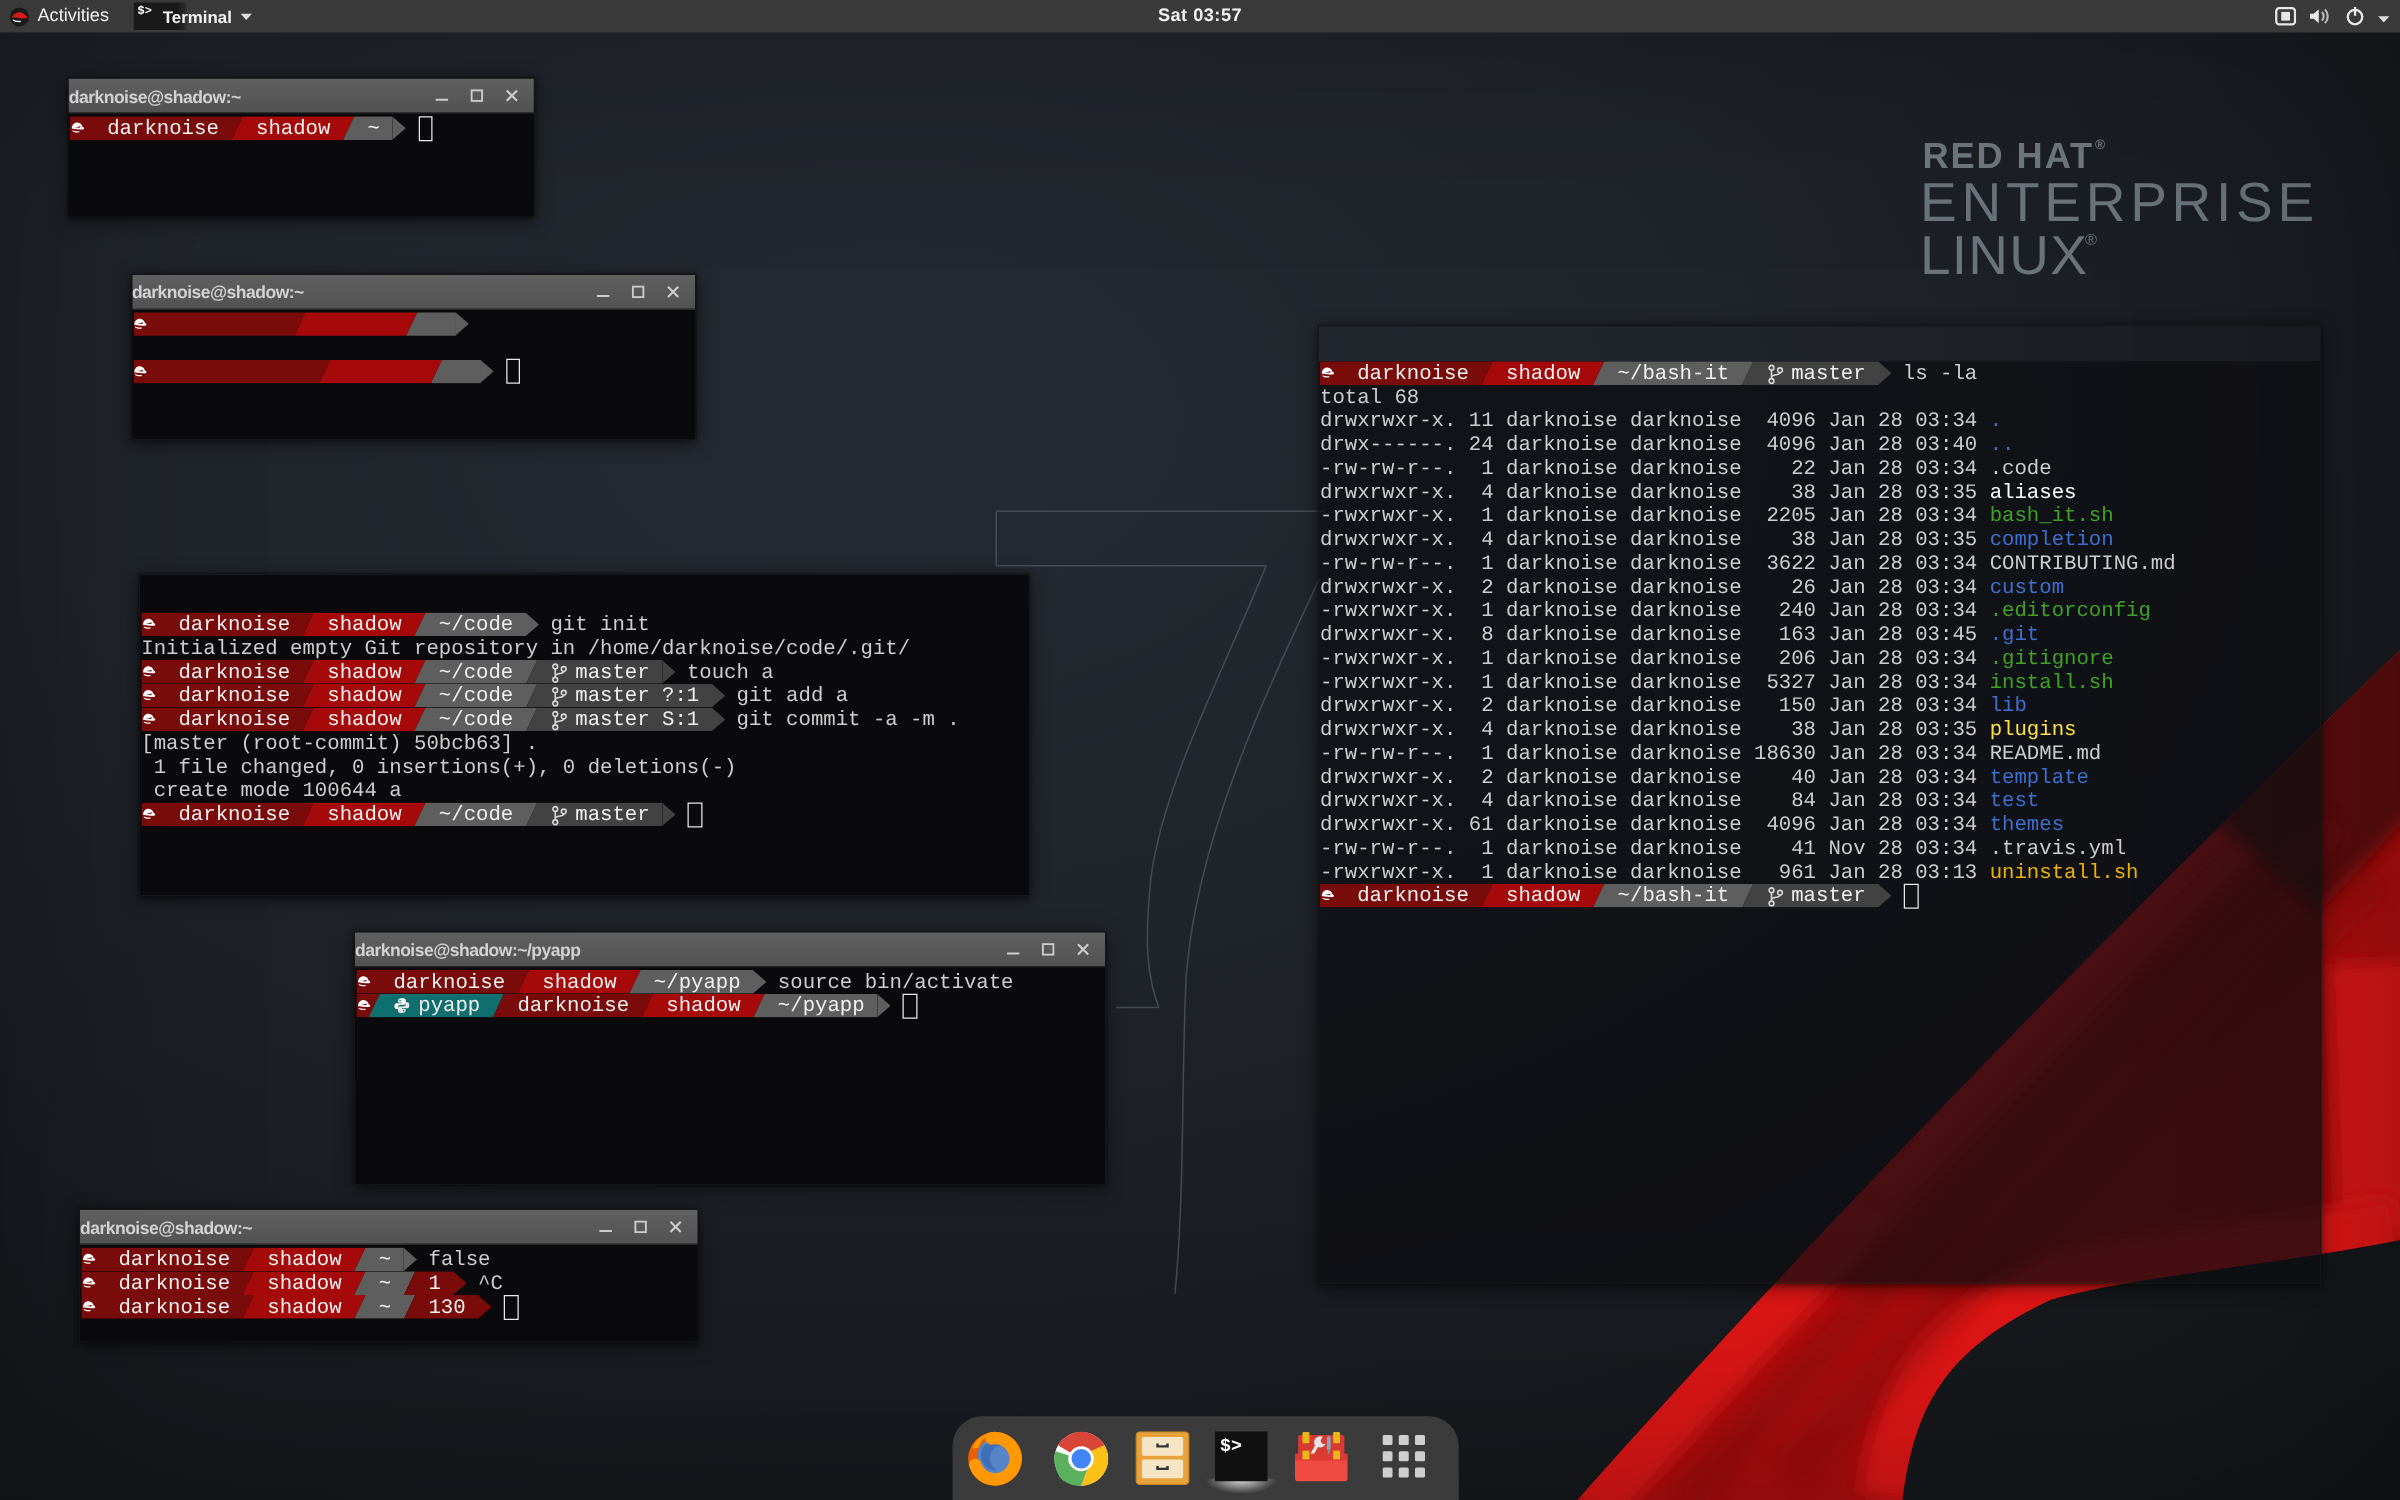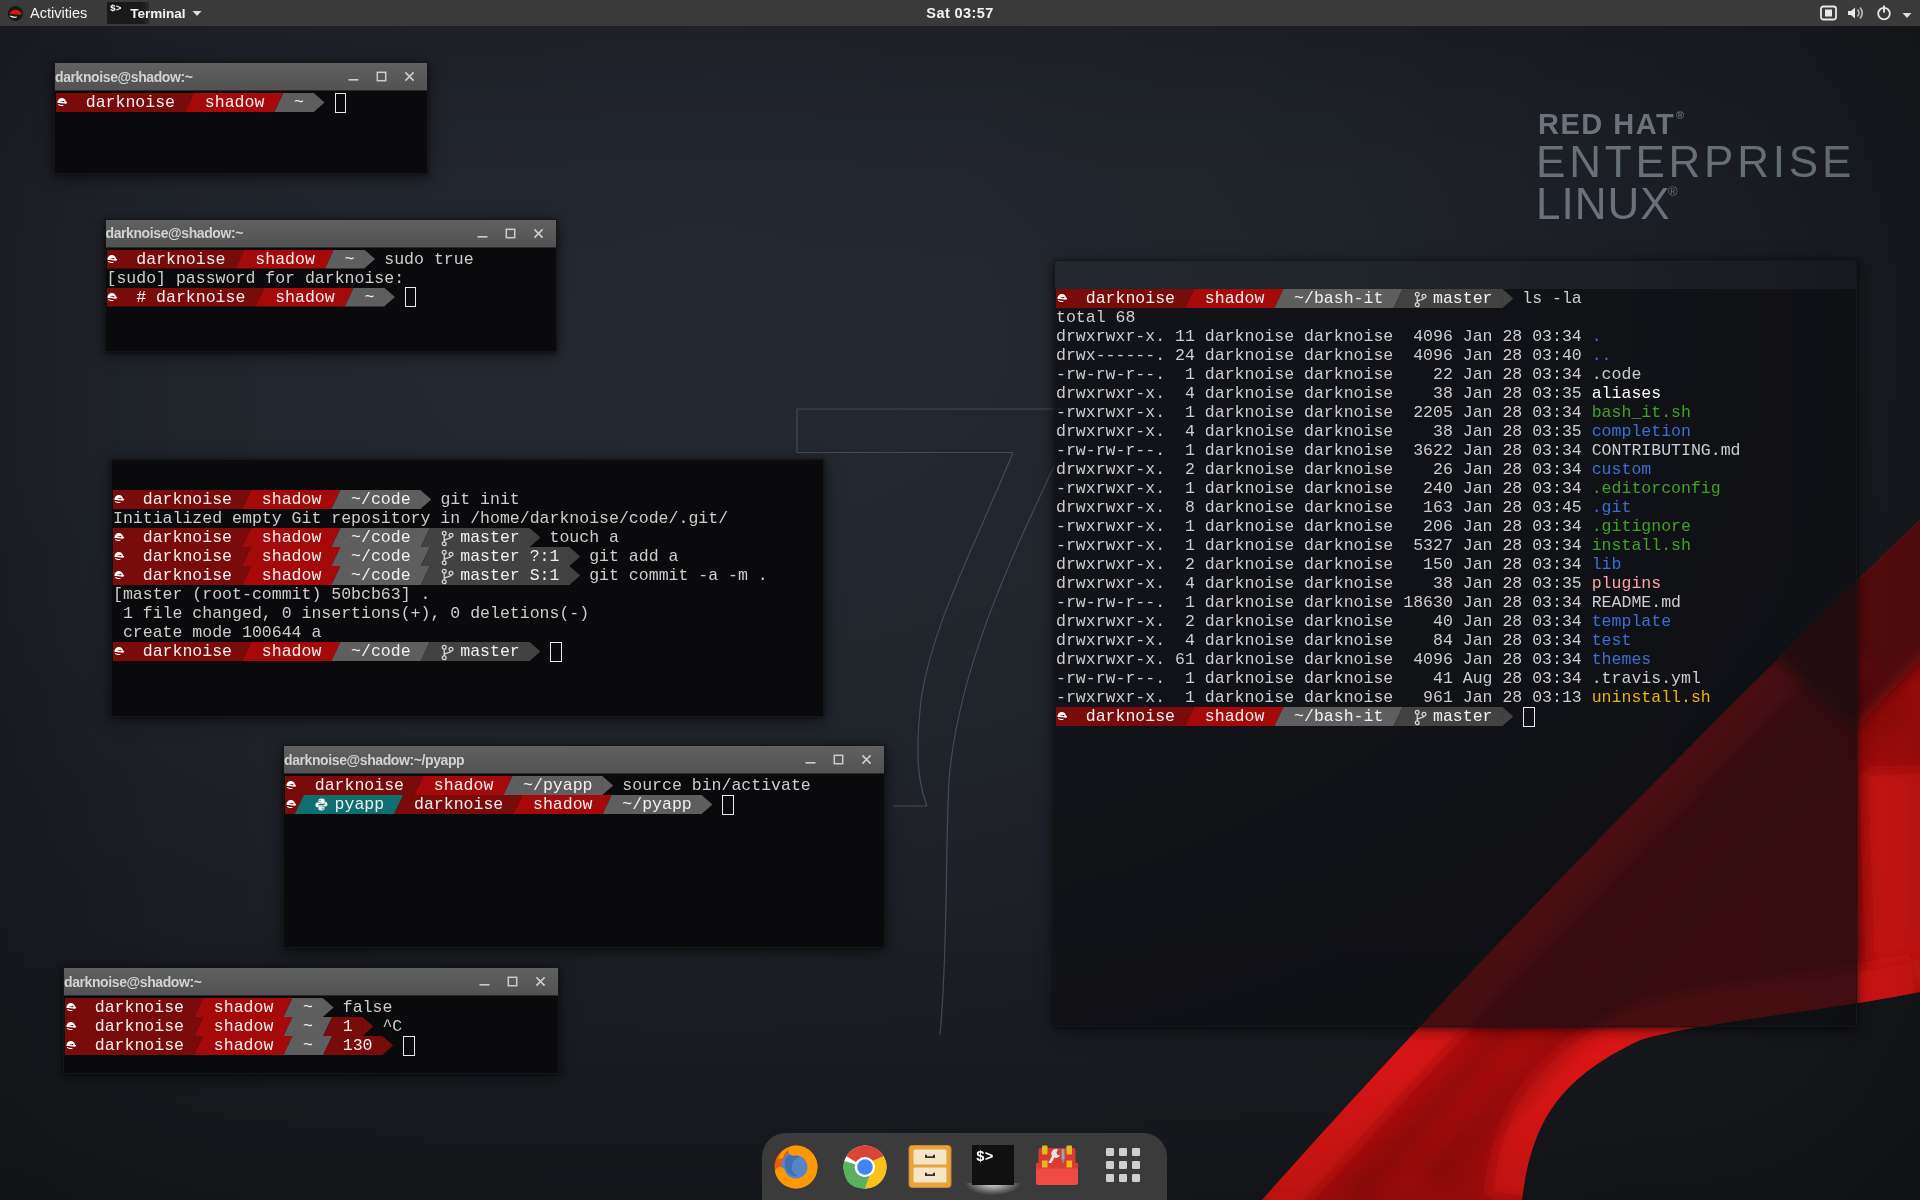--- a/index.html
+++ b/index.html
@@ -169,23 +169,20 @@
       <svg class="ab" style="left:0.5px;top:5.2px" width="12" height="12" viewBox="0 0 12 12">
         <path d="M1.5 6.9 C1.3 4.1 3.4 1.9 5.9 2.0 C8.0 2.1 9.6 3.6 9.9 5.4 C10.7 5.7 11.3 6.2 11.2 6.7 C11.0 7.5 9.4 7.8 7.8 7.6 L3.4 7.1 C2.5 7.0 1.6 7.2 1.5 6.9 Z" fill="#fff"></path>
         <path d="M2.2 8.1 C3.6 8.9 5.8 9.2 7.6 8.9 L7.2 9.9 C5.3 10.2 3.2 9.6 1.9 8.7 Z" fill="#fff"></path>
         <path d="M3.7 5.7 L7.6 6.2 C8.2 6.0 8.6 5.4 8.4 4.8 L6.6 5.3 Z" fill="#790b0b"></path>
       </svg>
       <svg class="ab" style="left:0.5px;top:43.2px" width="12" height="12" viewBox="0 0 12 12">
         <path d="M1.5 6.9 C1.3 4.1 3.4 1.9 5.9 2.0 C8.0 2.1 9.6 3.6 9.9 5.4 C10.7 5.7 11.3 6.2 11.2 6.7 C11.0 7.5 9.4 7.8 7.8 7.6 L3.4 7.1 C2.5 7.0 1.6 7.2 1.5 6.9 Z" fill="#fff"></path>
         <path d="M2.2 8.1 C3.6 8.9 5.8 9.2 7.6 8.9 L7.2 9.9 C5.3 10.2 3.2 9.6 1.9 8.7 Z" fill="#fff"></path>
         <path d="M3.7 5.7 L7.6 6.2 C8.2 6.0 8.6 5.4 8.4 4.8 L6.6 5.3 Z" fill="#790b0b"></path>
       </svg>
-      <pre class="tp" style="top:2px"><span style="color:#f0f0f0">   darknoise   shadow   ~   </span><span style="color:#cdcdcd">sudo true</span><span></span>
-<span style="color:#cdcdcd">[sudo] password for darknoise:</span>
-<span style="color:#f0f0f0">   # darknoise   shadow   ~   </span></pre>
     </div>
   </div>
 <div class="win" style="left:111px;top:459px;width:713px;height:258px">
     <div class="cont" style="background:#0a0a0c">
       <div class="pl" style="top:2px">
         <div class="sg" style="left:1.0px;width:138.09px;background:#790b0b;clip-path:polygon(0px 0,138.09px 0,129.09px 100%,0 100%)"></div>
         <div class="sg" style="left:130.09px;width:98.36999999999998px;background:#a60909;clip-path:polygon(9px 0,98.36999999999998px 0,89.36999999999998px 100%,0 100%)"></div>
         <div class="sg" style="left:219.45999999999998px;width:89.37px;background:#5e5e5e;clip-path:polygon(9px 0,89.37px 0,89.37px 100%,0 100%)"></div>
         <div class="sg" style="left:308.33px;width:10.93px;background:#5e5e5e;clip-path:polygon(0 0,100% 50%,0 100%)"></div>
       </div>
@@ -443,26 +440,26 @@
 <span style="color:#cdcdcd">drwxrwxr-x.  4 darknoise darknoise    38 Jan 28 03:35 </span><span style="color:#ffffff">aliases</span>
 <span style="color:#cdcdcd">-rwxrwxr-x.  1 darknoise darknoise  2205 Jan 28 03:34 </span><span style="color:#3fa226">bash_it.sh</span>
 <span style="color:#cdcdcd">drwxrwxr-x.  4 darknoise darknoise    38 Jan 28 03:35 </span><span style="color:#3d6fd0">completion</span>
 <span style="color:#cdcdcd">-rw-rw-r--.  1 darknoise darknoise  3622 Jan 28 03:34 </span><span style="color:#cdcdcd">CONTRIBUTING.md</span>
 <span style="color:#cdcdcd">drwxrwxr-x.  2 darknoise darknoise    26 Jan 28 03:34 </span><span style="color:#3d6fd0">custom</span>
 <span style="color:#cdcdcd">-rwxrwxr-x.  1 darknoise darknoise   240 Jan 28 03:34 </span><span style="color:#3fa226">.editorconfig</span>
 <span style="color:#cdcdcd">drwxrwxr-x.  8 darknoise darknoise   163 Jan 28 03:45 </span><span style="color:#3d6fd0">.git</span>
 <span style="color:#cdcdcd">-rwxrwxr-x.  1 darknoise darknoise   206 Jan 28 03:34 </span><span style="color:#3fa226">.gitignore</span>
 <span style="color:#cdcdcd">-rwxrwxr-x.  1 darknoise darknoise  5327 Jan 28 03:34 </span><span style="color:#3fa226">install.sh</span>
 <span style="color:#cdcdcd">drwxrwxr-x.  2 darknoise darknoise   150 Jan 28 03:34 </span><span style="color:#3d6fd0">lib</span>
-<span style="color:#cdcdcd">drwxrwxr-x.  4 darknoise darknoise    38 Jan 28 03:35 </span><span style="color:#fca5a5">plugins</span>
+<span style="color:#cdcdcd">drwxrwxr-x.  4 darknoise darknoise    38 Jan 28 03:35 </span><span style="color:#fde047">plugins</span>
 <span style="color:#cdcdcd">-rw-rw-r--.  1 darknoise darknoise 18630 Jan 28 03:34 </span><span style="color:#cdcdcd">README.md</span>
 <span style="color:#cdcdcd">drwxrwxr-x.  2 darknoise darknoise    40 Jan 28 03:34 </span><span style="color:#3d6fd0">template</span>
 <span style="color:#cdcdcd">drwxrwxr-x.  4 darknoise darknoise    84 Jan 28 03:34 </span><span style="color:#3d6fd0">test</span>
 <span style="color:#cdcdcd">drwxrwxr-x. 61 darknoise darknoise  4096 Jan 28 03:34 </span><span style="color:#3d6fd0">themes</span>
-<span style="color:#cdcdcd">-rw-rw-r--.  1 darknoise darknoise    41 Aug 28 03:34 </span><span style="color:#cdcdcd">.travis.yml</span>
+<span style="color:#cdcdcd">-rw-rw-r--.  1 darknoise darknoise    41 Nov 28 03:34 </span><span style="color:#cdcdcd">.travis.yml</span>
 <span style="color:#cdcdcd">-rwxrwxr-x.  1 darknoise darknoise   961 Jan 28 03:13 </span><span style="color:#eab308">uninstall.sh</span>
 <span style="color:#f0f0f0">   darknoise   shadow   ~/bash-it     master   </span></pre>
     </div>
   </div>
 <div id="dock">
   <svg class="di" style="left:11px" width="46" height="46" viewBox="0 0 46 46">
     <circle cx="23" cy="23" r="21.5" fill="#e66000"></circle>
     <circle cx="24" cy="22" r="15.5" fill="#5585c8"></circle>
     <path d="M13 14 C17 9 25 8 30 12 C25 12 20 15 19 21 C18 26 21 30 25 32 C19 33 13 29 12 22 C11.5 19 12 16 13 14 Z" fill="#3c6cb4" opacity="0.85"></path>
     <circle cx="23" cy="23" r="16.5" fill="none" stroke="#ff9803" stroke-width="10" stroke-dasharray="76 28" stroke-dashoffset="18" stroke-linecap="round" transform="rotate(-40 23 23)"></circle>

